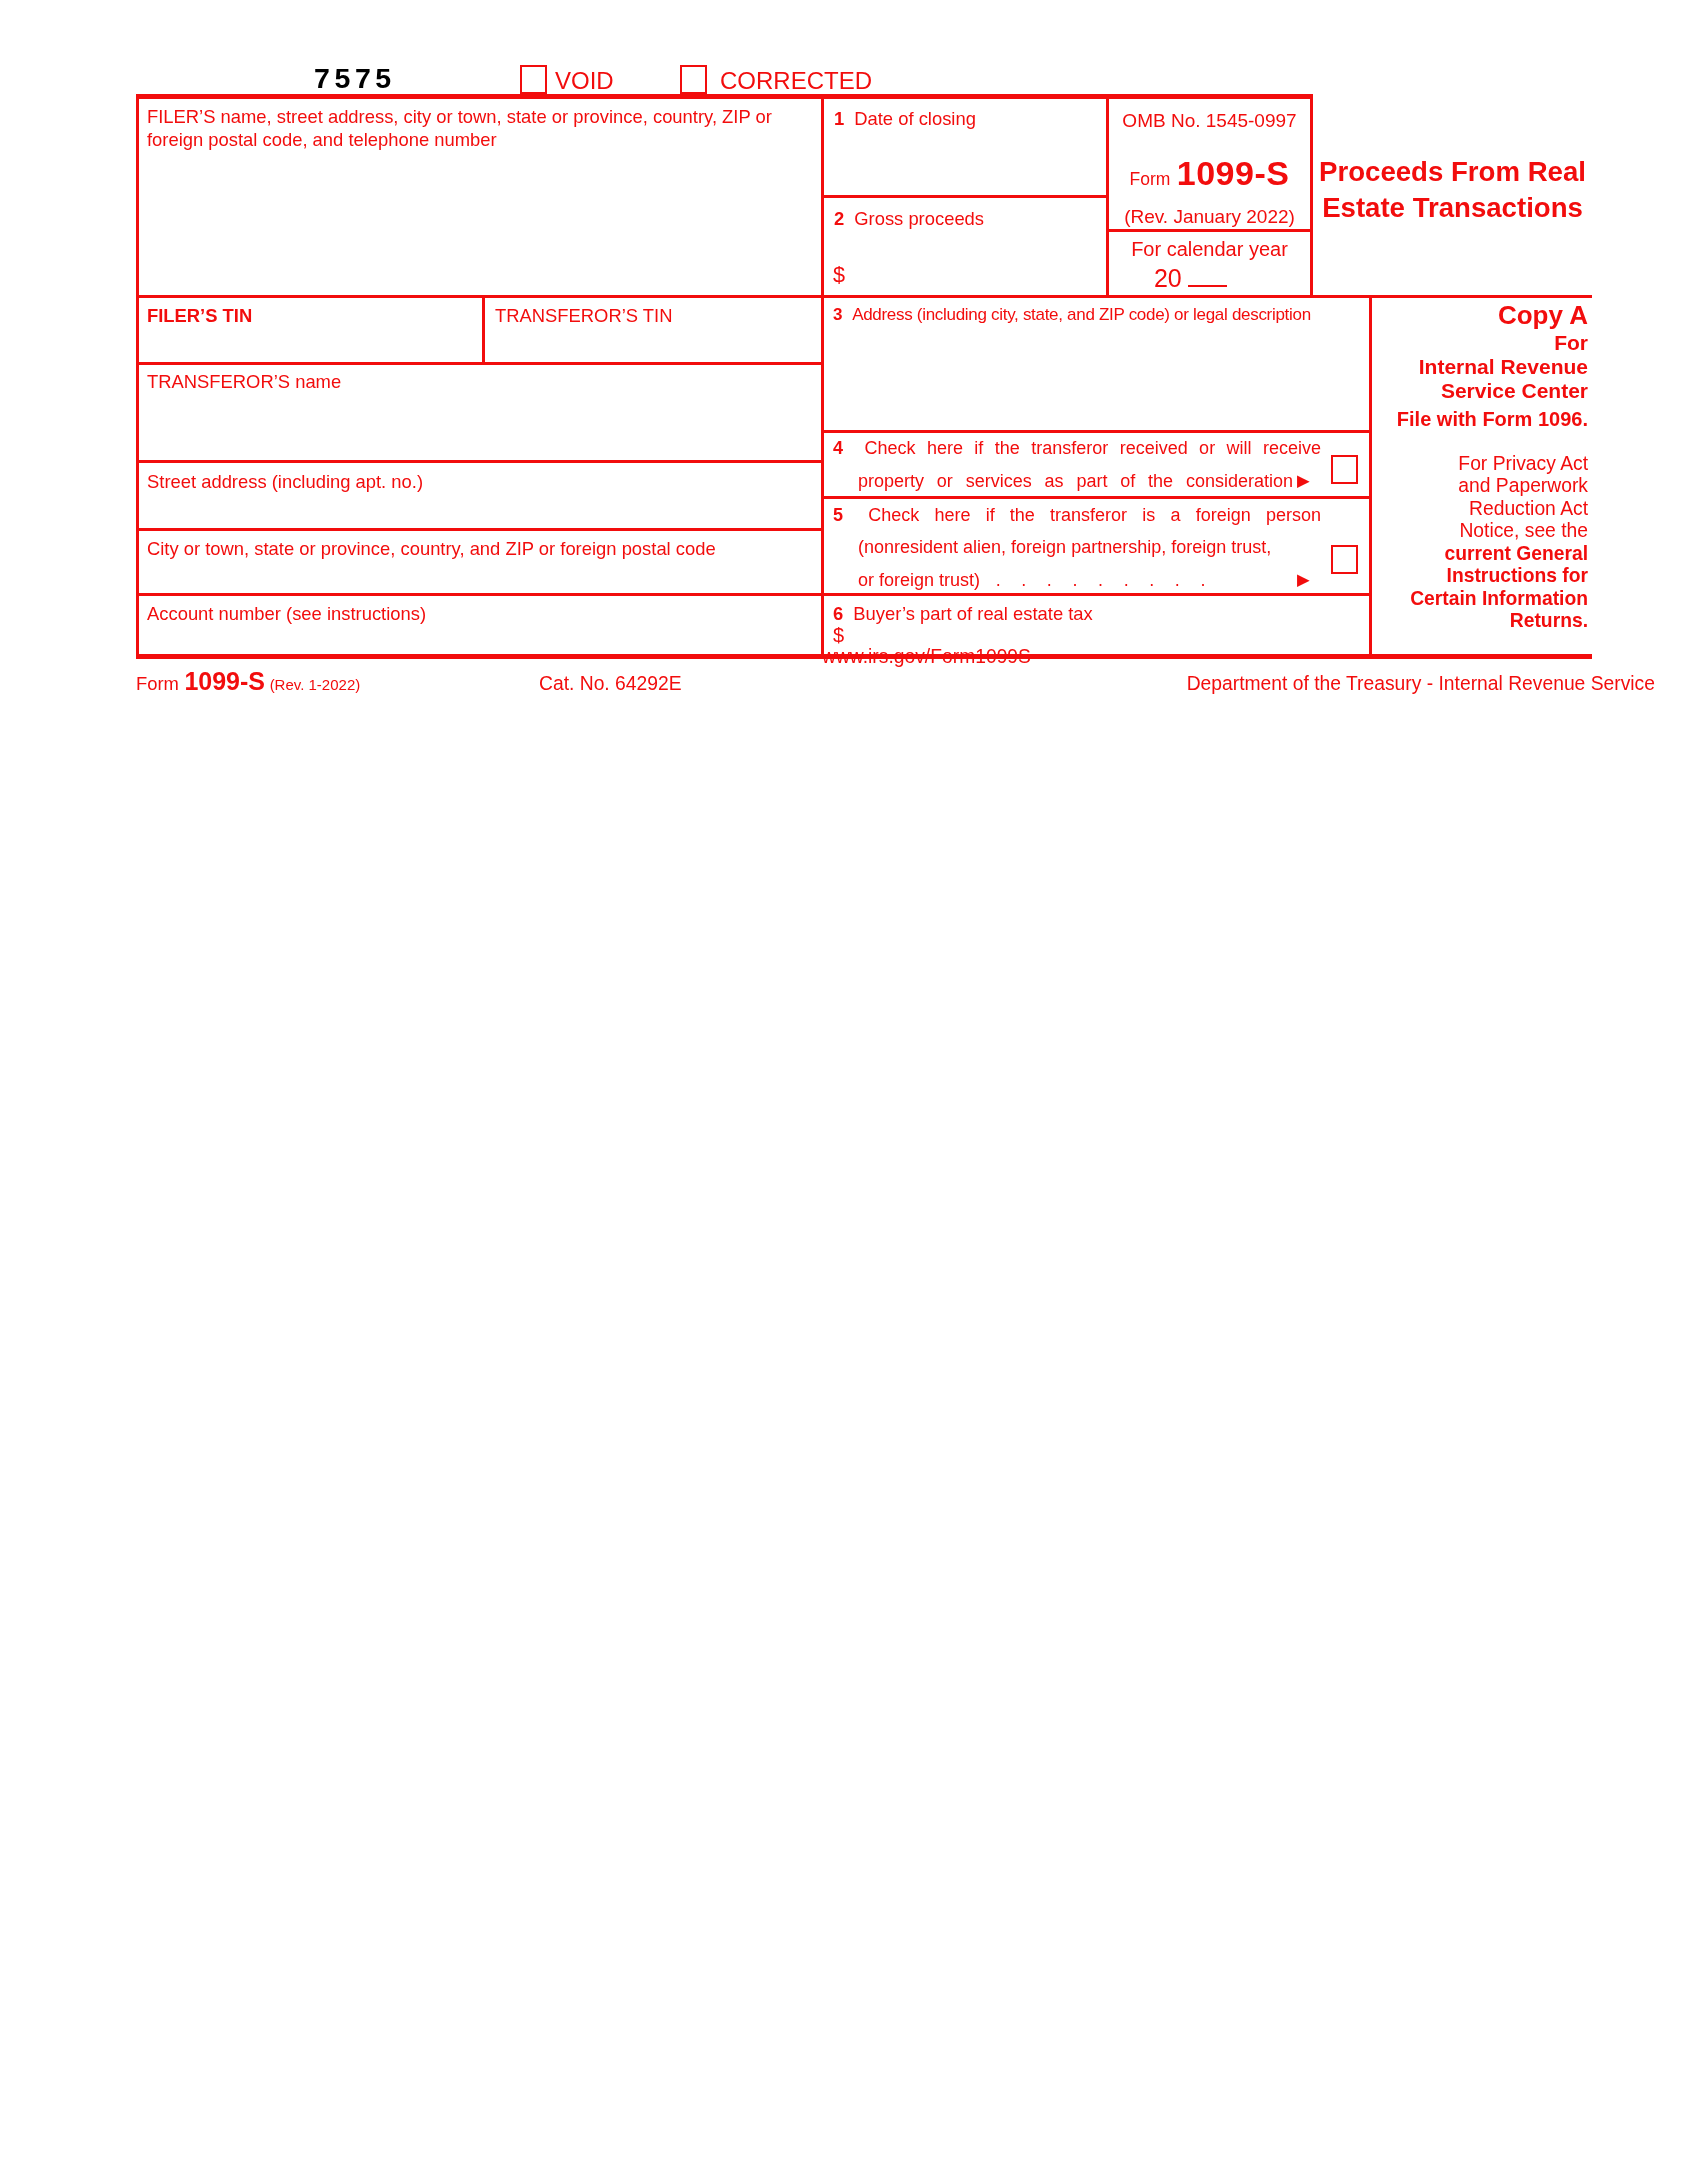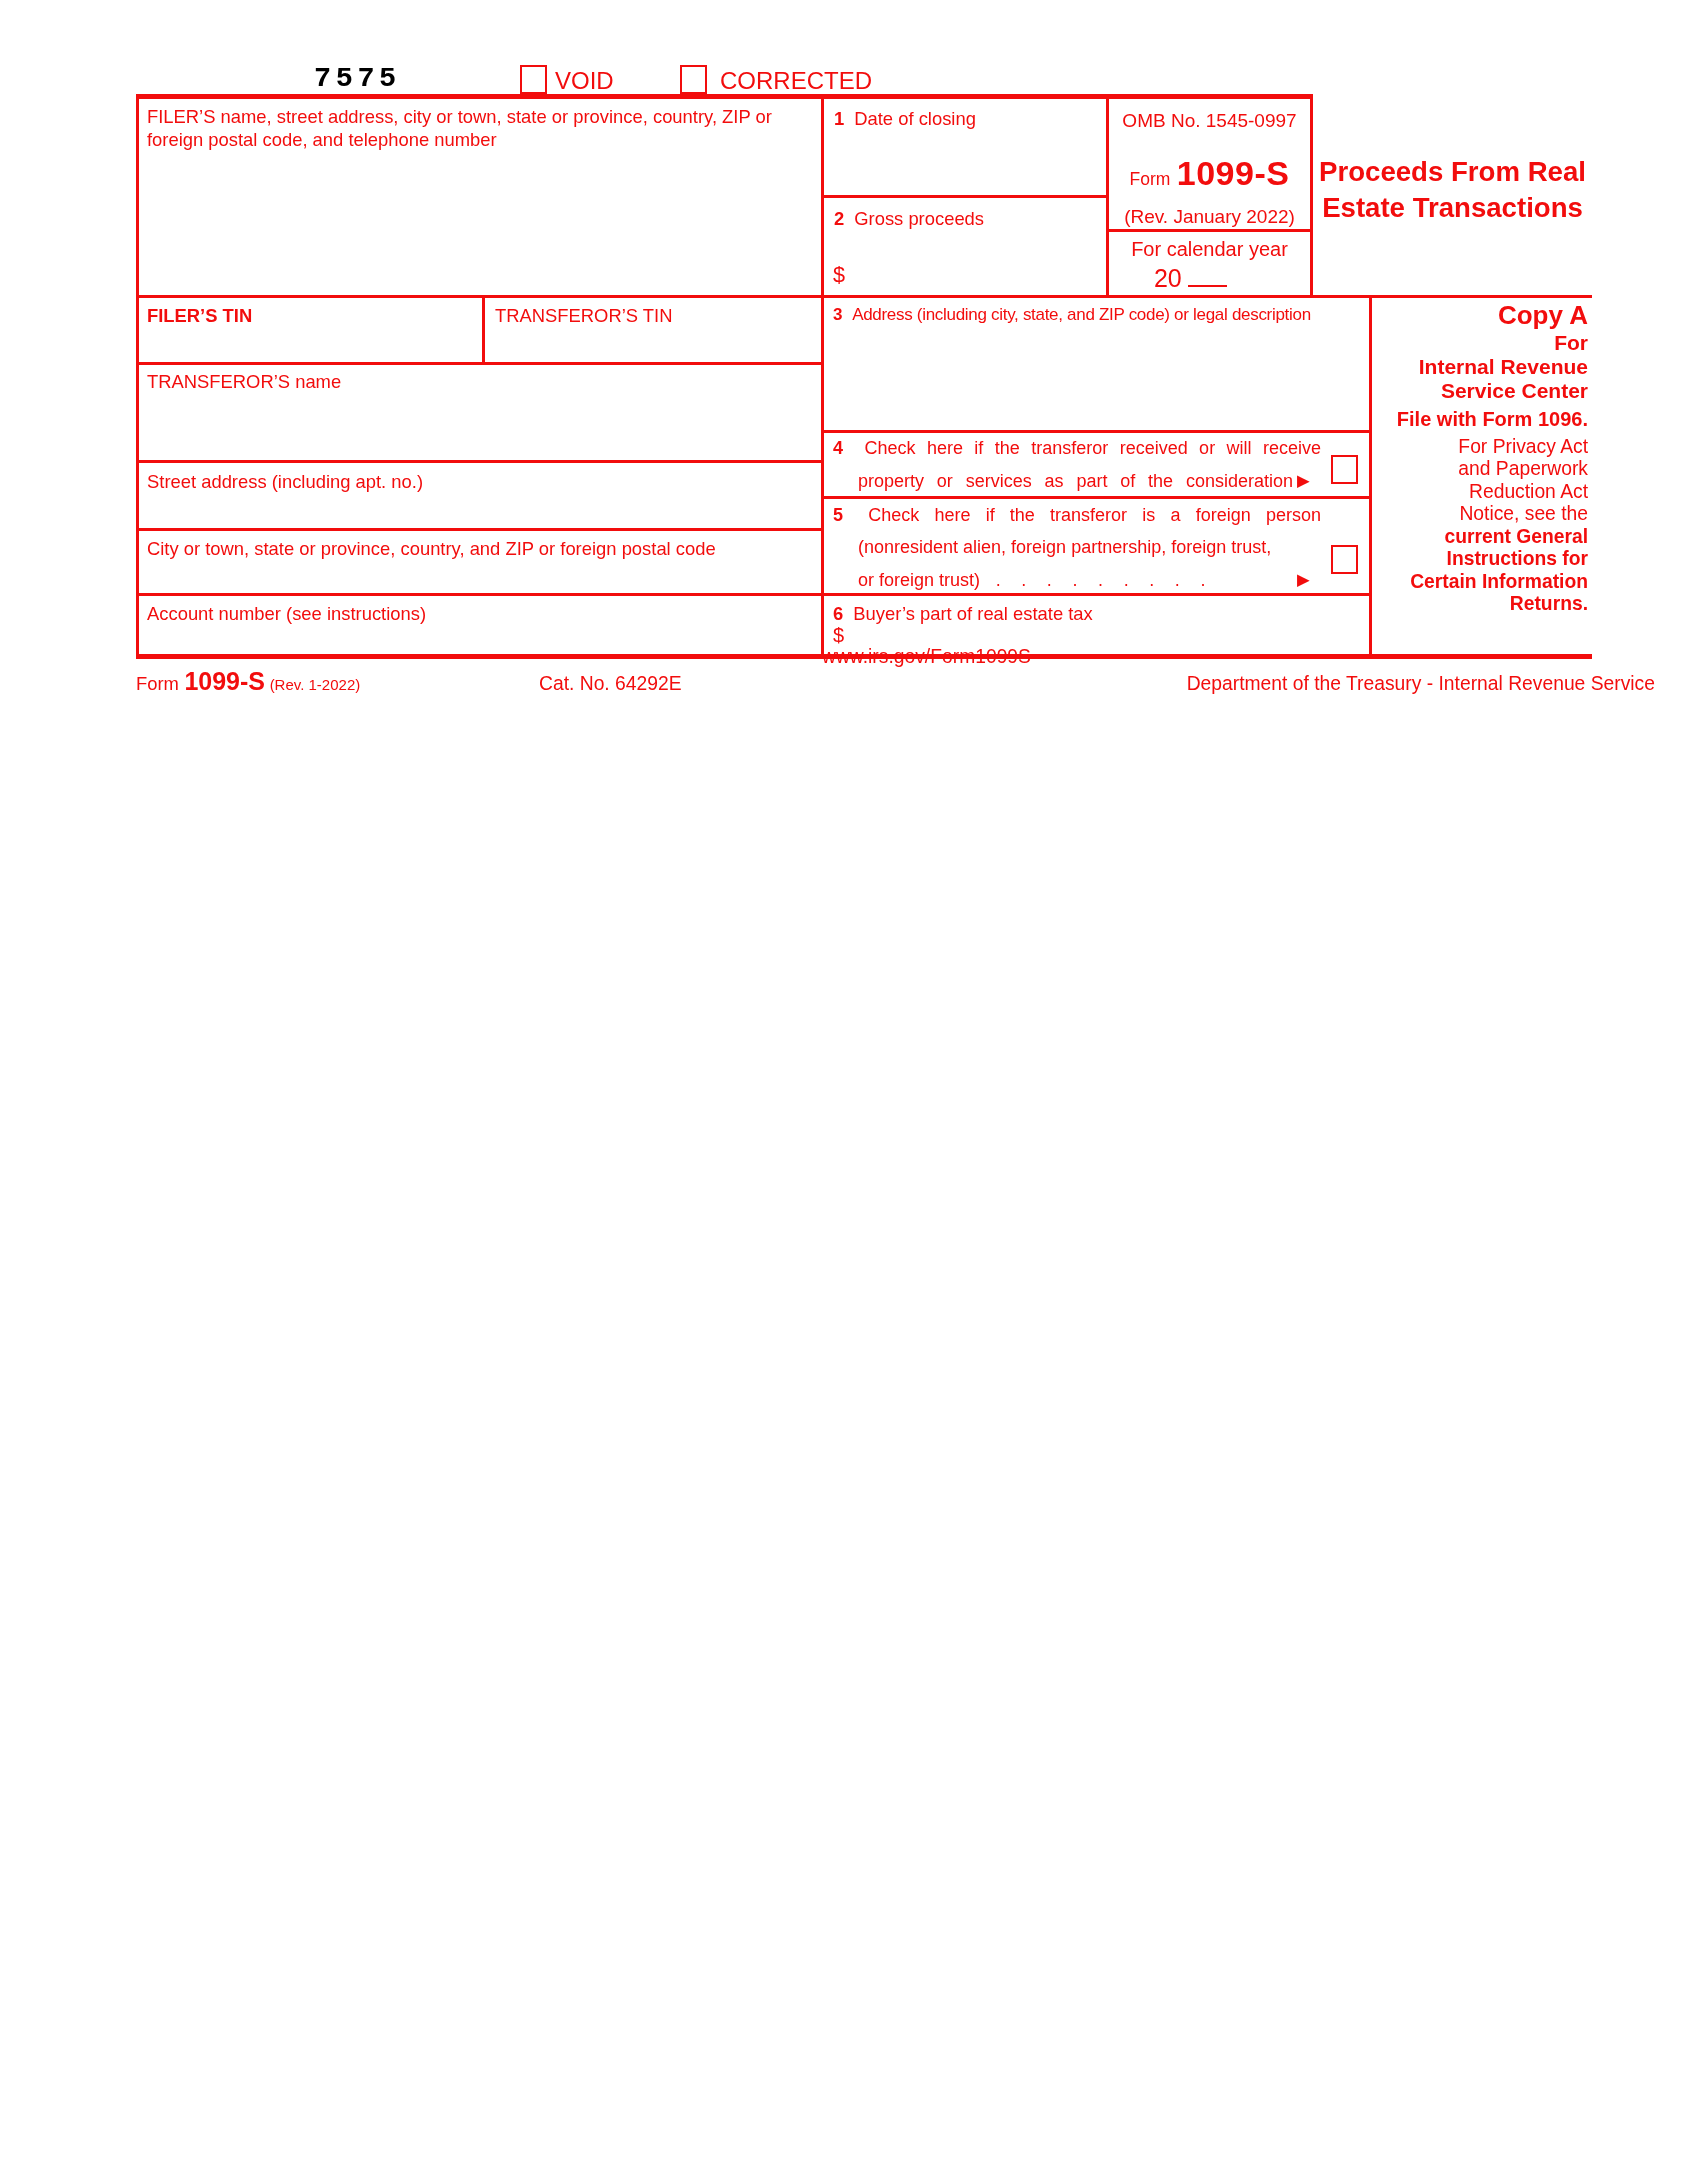--- a/index.html
+++ b/index.html
@@ -15,21 +15,21 @@
   .num { font-weight:bold; margin-right:10px; }
   .just { text-align:justify; text-align-last:justify; }
   .center { text-align:center; }
   .right { text-align:right; }
   .nowrap { white-space:nowrap; }
   .checkbox { position:absolute; border:2.8px solid var(--red,#f20d0d); background:#fff; }
   .arrow { position:absolute; color:var(--red,#f20d0d); font-size:16.5px; line-height:16.5px; }
   .dollar { position:absolute; color:var(--red,#f20d0d); font-size:21.6px; }
   .serial {
     position:absolute; left:314px; top:62px; color:#000;
-    font-family:Liberation Mono, monospace; font-size:28.5px; font-weight:600;
+    font-family:Liberation Sans, sans-serif; font-size:28.5px; font-weight:600;
     letter-spacing:4.6px;
   }
   .chk-label { position:absolute; font-size:24px; color:var(--red,#f20d0d); }
   .baseline-row { position:absolute; display:flex; align-items:baseline; color:var(--red,#f20d0d); }
   .f-pre  { font-size:17.5px; }
   .f-big  { font-size:34px; font-weight:bold; letter-spacing:0.5px; }
   .year-blank { display:inline-block; width:39px; border-bottom:2.8px solid var(--red,#f20d0d); height:1.8px; margin-left:6.4px; }
   .proceeds { position:absolute; left:1313px; top:154px; width:279px; text-align:center;
     font-size:27.6px; font-weight:bold; line-height:36px; color:var(--red,#f20d0d); }
   .copy-a { position:absolute; left:1376px; top:300px; width:212px; text-align:right; color:var(--red,#f20d0d); }
@@ -140,21 +140,21 @@
     <span class="num">6</span><span>Buyer’s part of real estate tax</span>
   </div>
   <div class="dollar" style="left:833px; top:624px; font-size:20px;">$</div>
 
   <div class="copy-a">
     <div class="ca-title">Copy A</div>
     <div class="ca-big">For</div>
     <div class="ca-big">Internal Revenue</div>
     <div class="ca-big">Service Center</div>
     <div class="ca-file">File with Form 1096.</div>
-    <div class="ca-reg" style="margin-top:5px;">For Privacy Act</div>
+    <div class="ca-reg" style="margin-top:22px;">For Privacy Act</div>
     <div class="ca-reg">and Paperwork</div>
     <div class="ca-reg">Reduction Act</div>
     <div class="ca-reg">Notice, see the</div>
     <div class="ca-bold">current General</div>
     <div class="ca-bold">Instructions for</div>
     <div class="ca-bold">Certain Information</div>
     <div class="ca-bold">Returns.</div>
   </div>
 
   <div class="baseline-row" style="left:136px; top:667px;">

